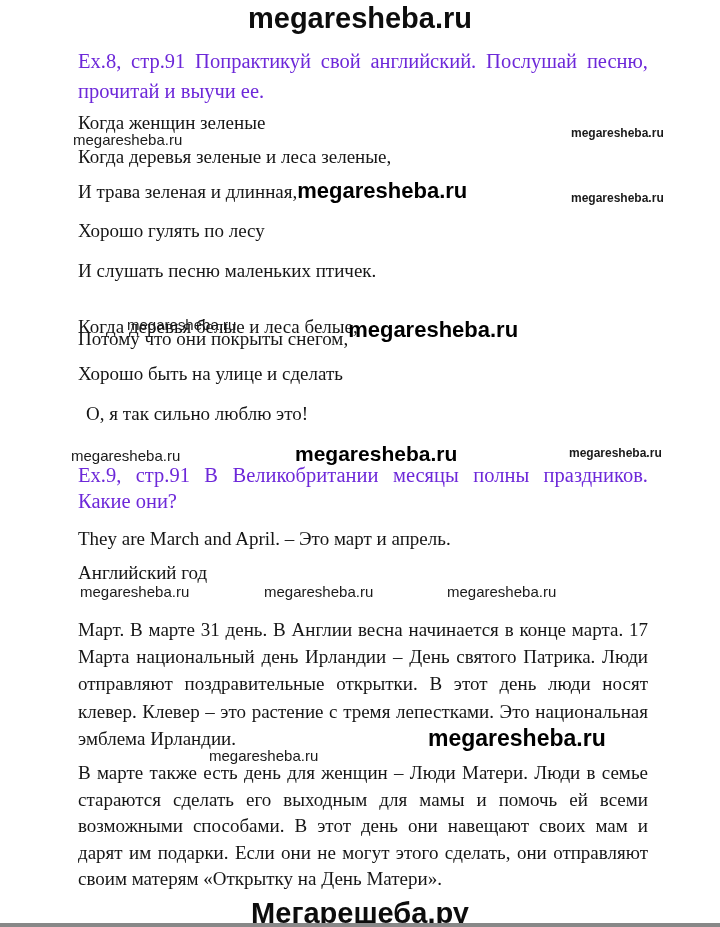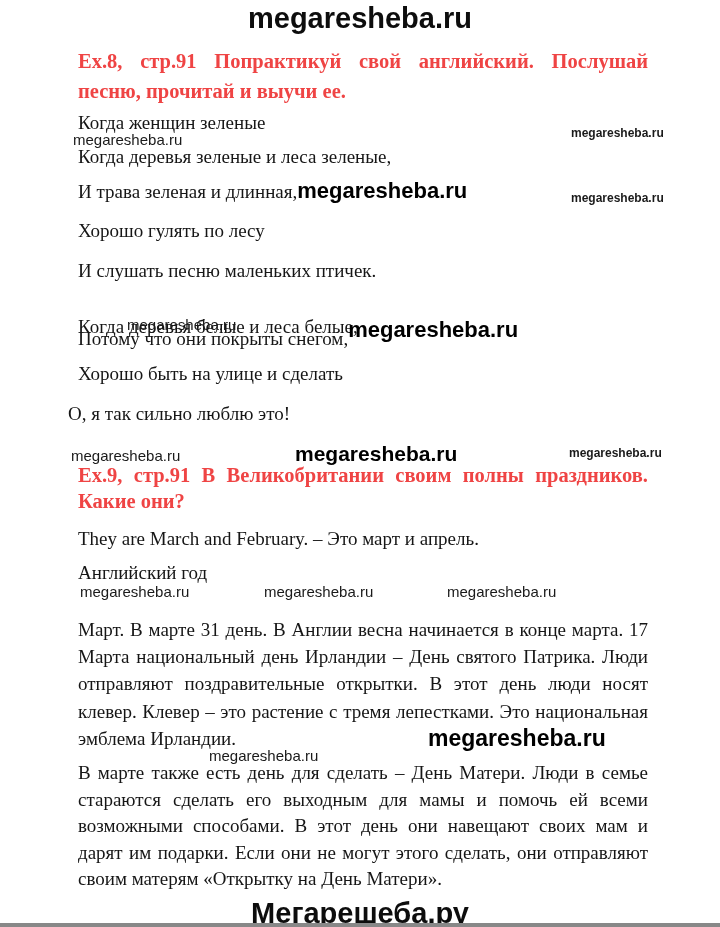--- a/index.html
+++ b/index.html
@@ -19,23 +19,23 @@
   .par{
     left:78px;width:570px;
     text-align:justify;text-align-last:left;
     font-size:19px;
   }
   .par-march{line-height:27.2px;}
   .par-mothers{line-height:26.5px;}
   
   .hd{
     left:78px;width:570px;
-    font-weight:bold;font-size:20.5px;
+    font-weight:normal;font-size:20.5px;
     text-align:justify;text-align-last:left;
-    color:#ef4444;
+    color:#6d28d9;
   }
   .hd-ex8{line-height:30px;}
   .hd-ex9{line-height:26px;}
   
   .wm{font-family:"Liberation Sans", sans-serif;white-space:nowrap;color:#1a1a1a;}
   .wm15{font-size:15px;font-weight:normal;}
   .wm12{font-size:12px;font-weight:bold;}
   .wm21{font-size:21px;font-weight:bold;color:#000;}
   .wm22{font-size:22px;font-weight:bold;color:#000;font-family:"Liberation Sans", sans-serif;}
   .wm23{font-size:23px;font-weight:bold;color:#000;}
@@ -76,40 +76,40 @@
   <div class="abs txt nw" style="left:78px;top:316px;">Когда деревья белые и леса белые,</div>
 
   <div class="abs wm wm15" style="left:127px;top:316px;">megaresheba.ru</div>
 
   <div class="abs txt nw" style="left:78px;top:327px;">
     <span>Потому что они покрыты снегом,</span><span class="wm22 wm-raised">megaresheba.ru</span>
   </div>
 
   <div class="abs txt nw" style="left:78px;top:363px;">Хорошо быть на улице и сделать</div>
 
-  <div class="abs txt nw" style="left:68px;top:403px;">О, я так сильно люблю это!</div>
+  <div class="abs txt nw" style="left:86px;top:403px;">О, я так сильно люблю это!</div>
 
   <div class="abs wm wm15" style="left:71px;top:447px;">megaresheba.ru</div>
   <div class="abs wm wm21" style="left:295px;top:442px;">megaresheba.ru</div>
   <div class="abs wm wm12" style="left:569px;top:446px;">megaresheba.ru</div>
 
-  <div class="abs hd hd-ex9" style="top:462px;">Ех.9, стр.91 В Великобритании своим полны праздников. Какие они?</div>
+  <div class="abs hd hd-ex9" style="top:462px;">Ех.9, стр.91 В Великобритании месяцы полны праздников. Какие они?</div>
 
-  <div class="abs txt nw" style="left:78px;top:528px;">They are March and February. – Это март и апрель.</div>
+  <div class="abs txt nw" style="left:78px;top:528px;">They are March and April. – Это март и апрель.</div>
 
   <div class="abs txt nw" style="left:78px;top:562px;">Английский год</div>
 
   <div class="abs wm wm15" style="left:80px;top:583px;">megaresheba.ru</div>
   <div class="abs wm wm15" style="left:264px;top:583px;">megaresheba.ru</div>
   <div class="abs wm wm15" style="left:447px;top:583px;">megaresheba.ru</div>
 
 
   <div class="abs par par-march" style="top:616px;">Март. В марте 31 день. В Англии весна начинается в конце марта. 17 Марта национальный день Ирландии – День святого Патрика. Люди отправляют поздравительные открытки. В этот день люди носят клевер. Клевер – это растение с тремя лепестками. Это национальная эмблема Ирландии.</div>
 
   <div class="abs wm wm23" style="left:428px;top:725px;">megaresheba.ru</div>
 
   <div class="abs wm wm15" style="left:209px;top:747px;">megaresheba.ru</div>
 
-  <div class="abs par par-mothers" style="top:760px;">В марте также есть день для сделать – День Матери. Люди в семье стараются сделать его выходным для мамы и помочь ей всеми возможными способами. В этот день они навещают своих мам и дарят им подарки. Если они не могут этого сделать, они отправляют своим матерям «Открытку на День Матери».</div>
+  <div class="abs par par-mothers" style="top:760px;">В марте также есть день для женщин – Люди Матери. Люди в семье стараются сделать его выходным для мамы и помочь ей всеми возможными способами. В этот день они навещают своих мам и дарят им подарки. Если они не могут этого сделать, они отправляют своим матерям «Открытку на День Матери».</div>
 
   <div class="abs brand" style="top:897px;">Мегарешеба.ру</div>
 
 </div>
 
 </body></html>

